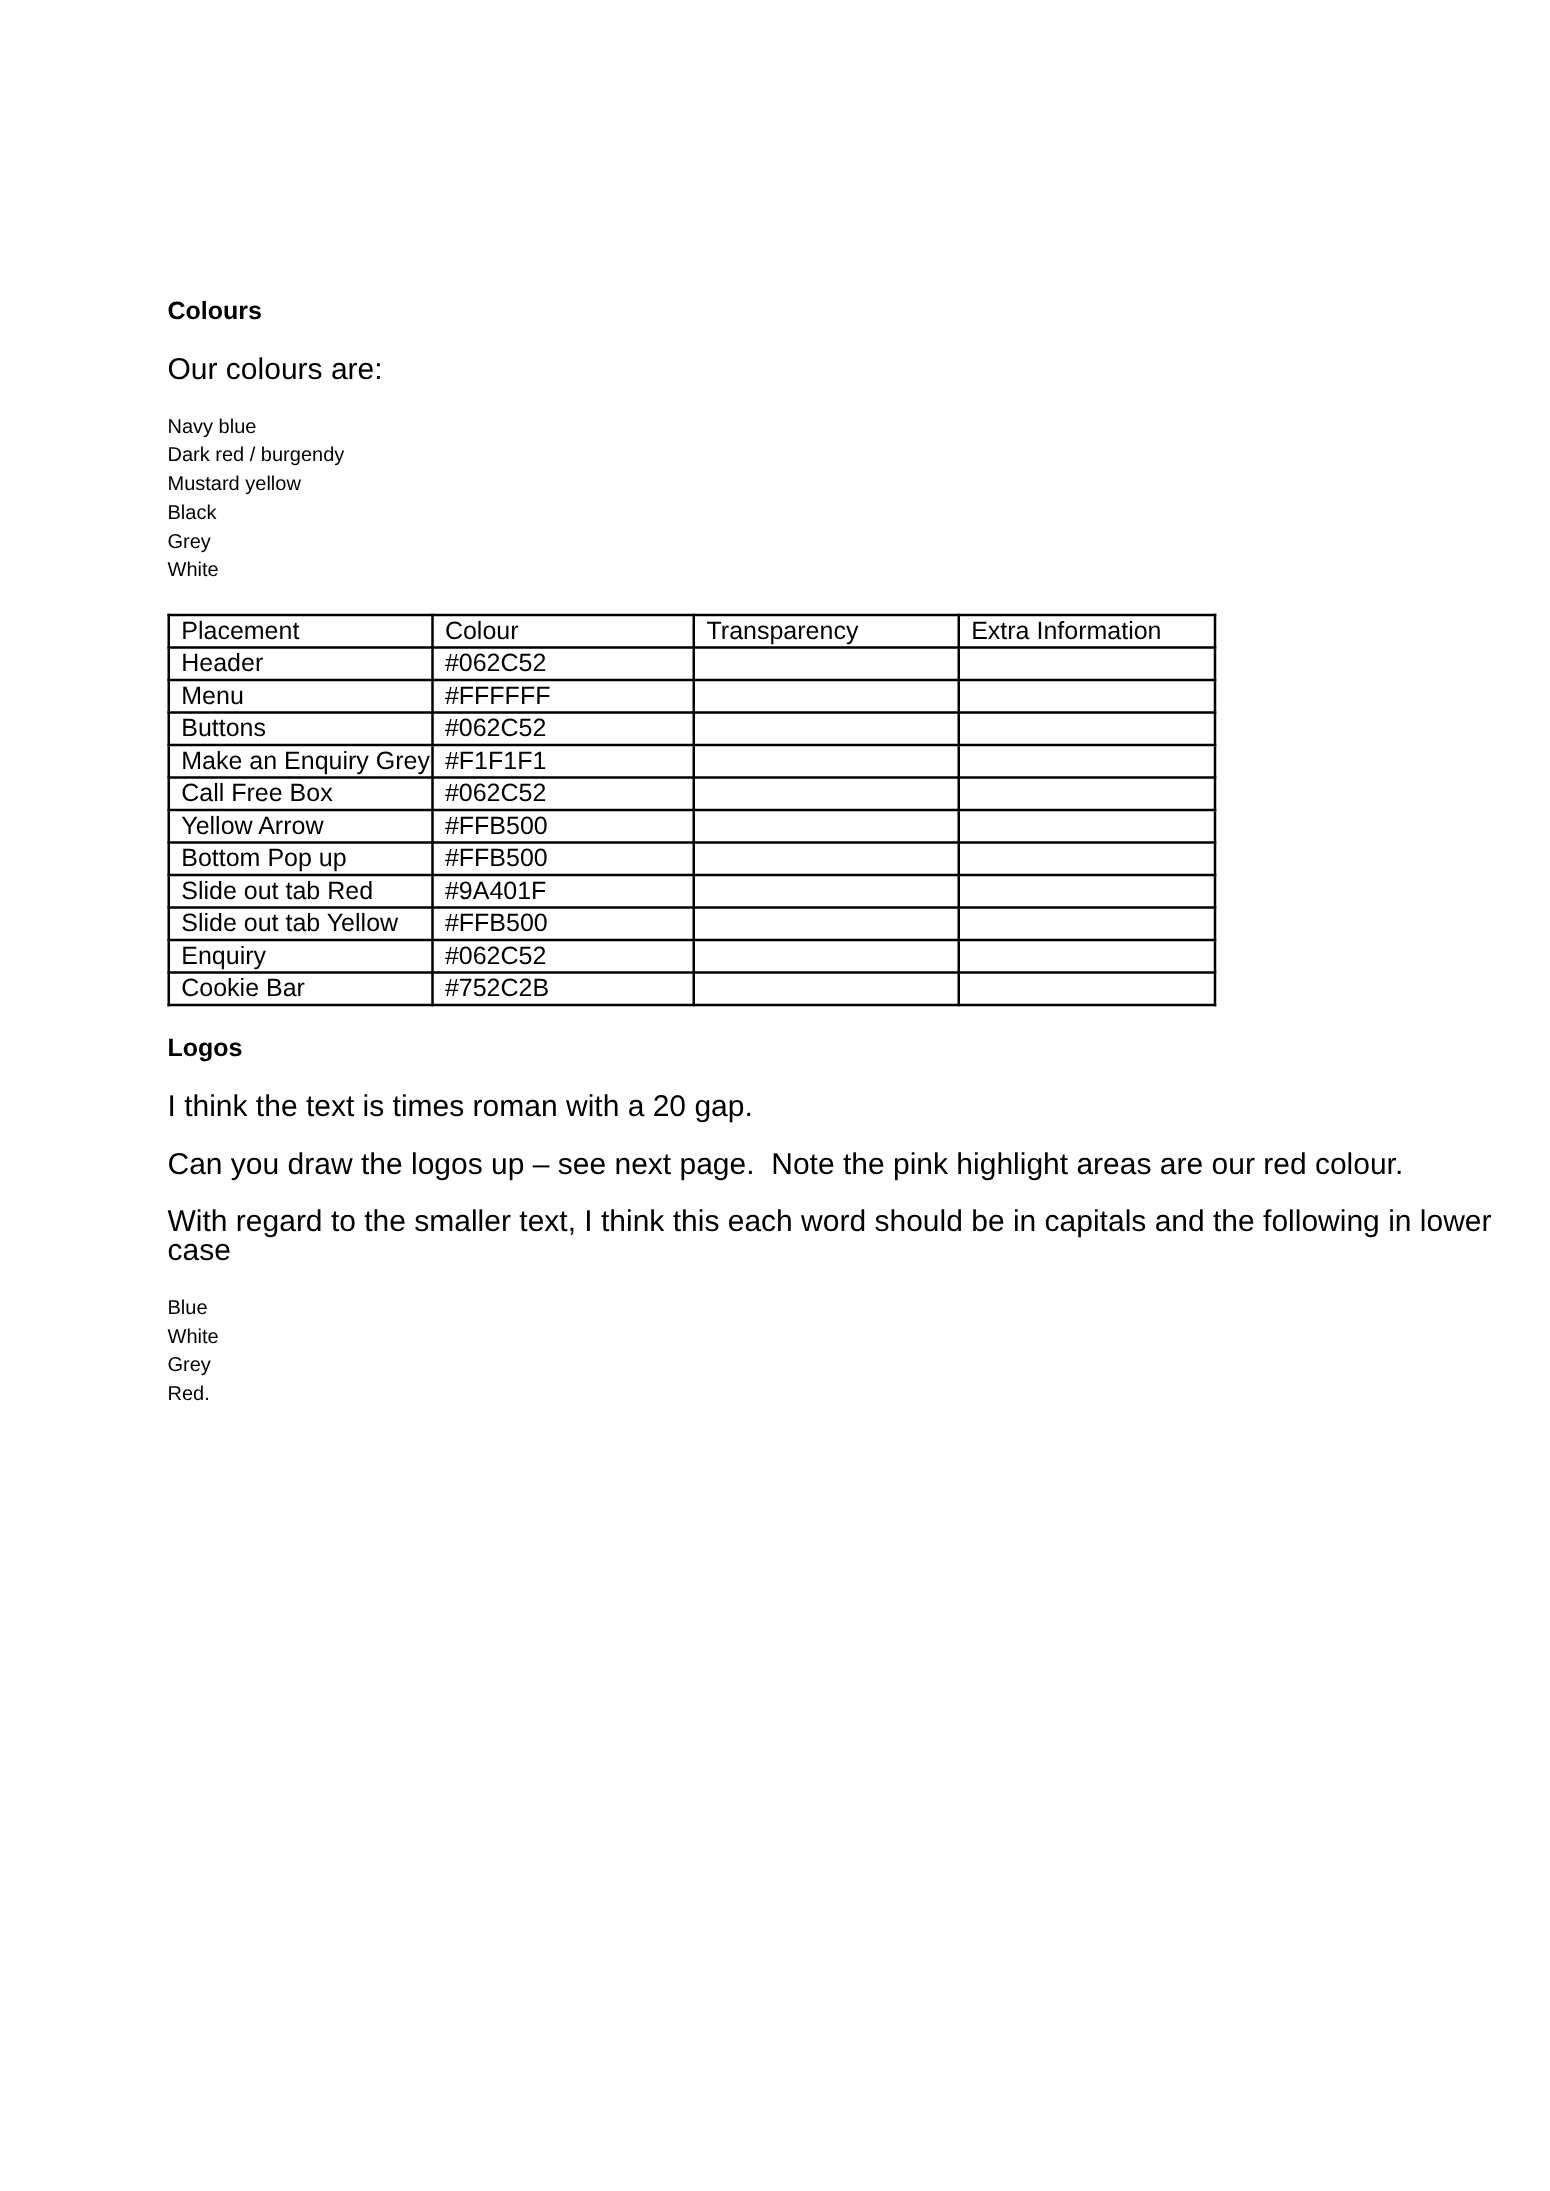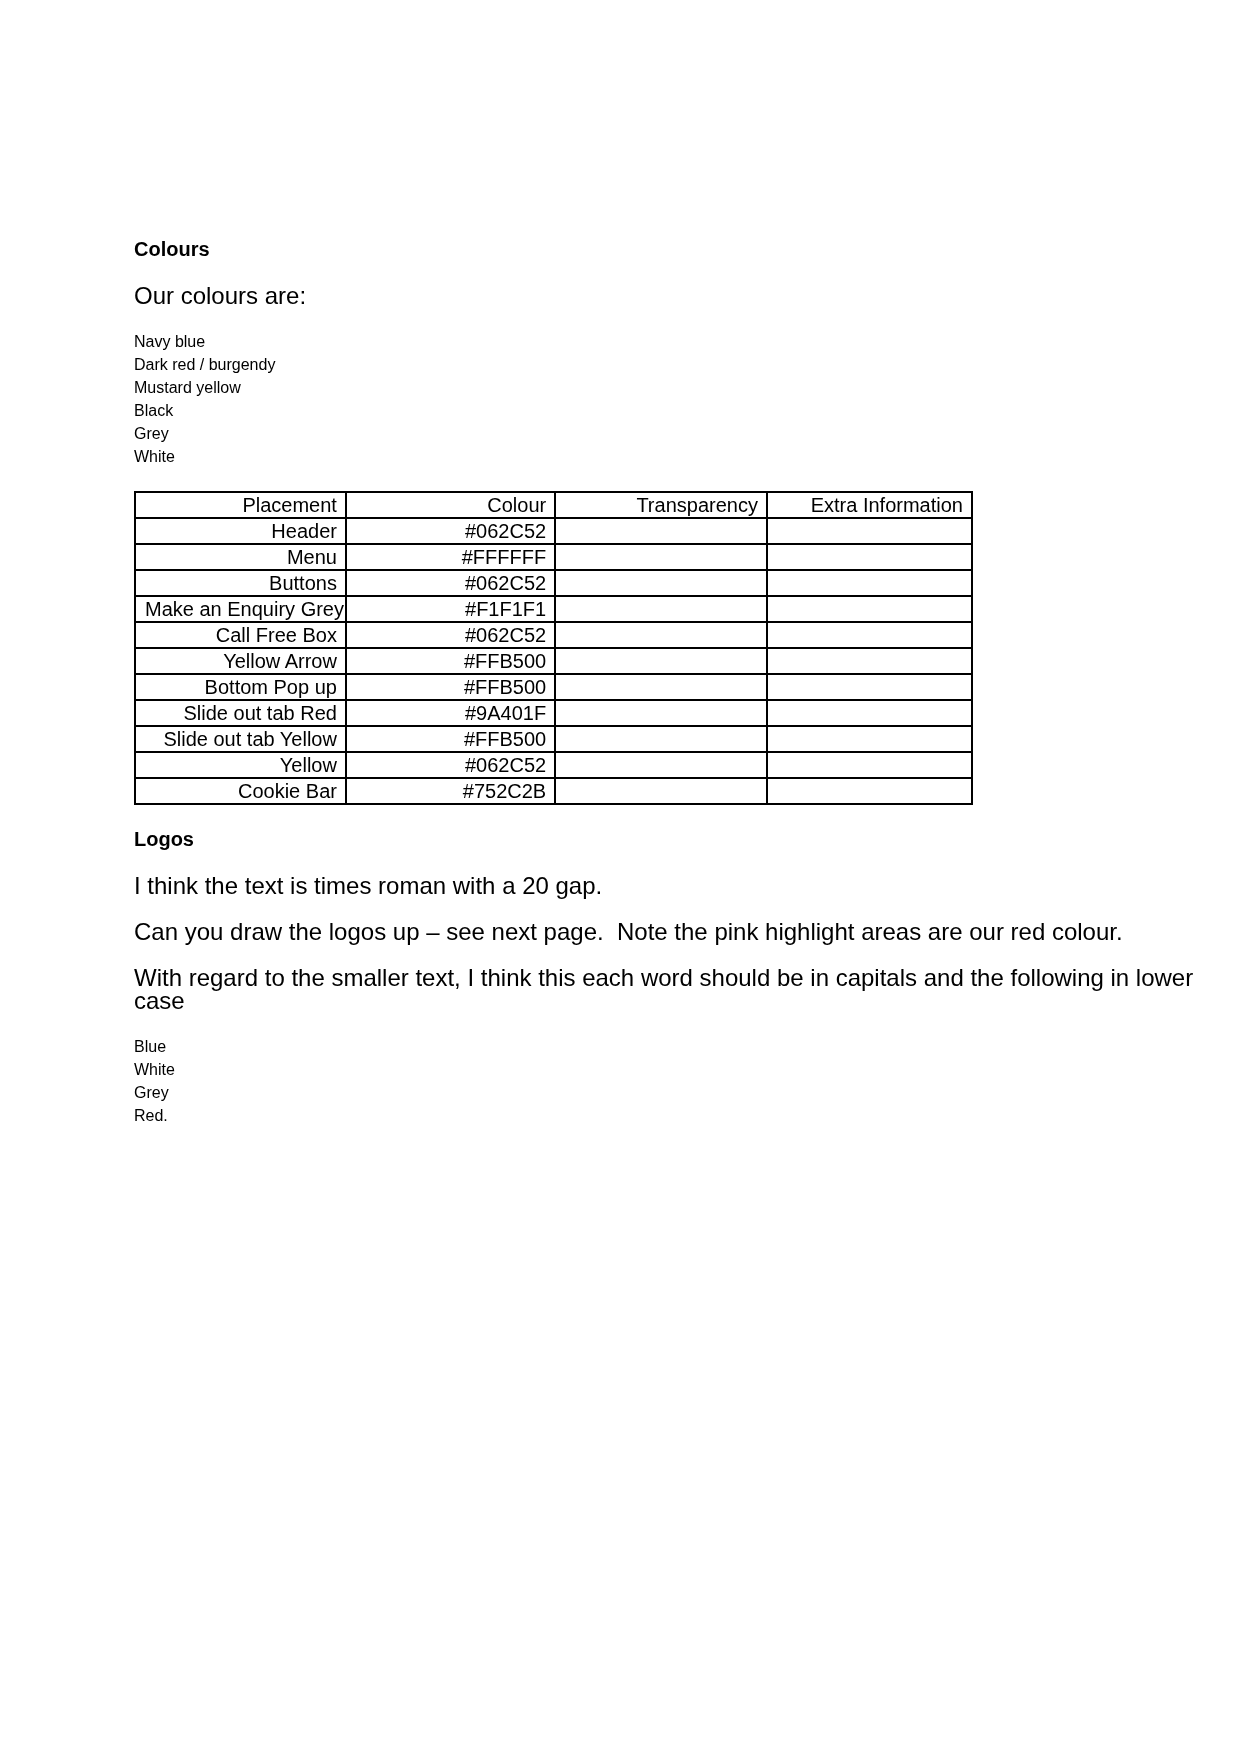--- a/index.html
+++ b/index.html
@@ -48,21 +48,21 @@
   }
   table.colour-table col.c1 { width: 25.2%; }
   table.colour-table col.c2 { width: 25.0%; }
   table.colour-table col.c3 { width: 25.3%; }
   table.colour-table col.c4 { width: 24.5%; }
   table.colour-table th,
   table.colour-table td {
     border: 2px solid #000000;
     font-size: 20px;
     font-weight: normal;
-    text-align: right;
+    text-align: left;
     vertical-align: middle;
     line-height: 22px;
     padding: 1px 8px 1px 9px;
     overflow: hidden;
     white-space: nowrap;
   }
 </style>
 </head>
 <body>
 
@@ -145,21 +145,21 @@
         <td></td>
         <td></td>
       </tr>
       <tr>
         <td>Slide out tab Yellow</td>
         <td>#FFB500</td>
         <td></td>
         <td></td>
       </tr>
       <tr>
-        <td>Yellow</td>
+        <td>Enquiry</td>
         <td>#062C52</td>
         <td></td>
         <td></td>
       </tr>
       <tr>
         <td>Cookie Bar</td>
         <td>#752C2B</td>
         <td></td>
         <td></td>
       </tr>

